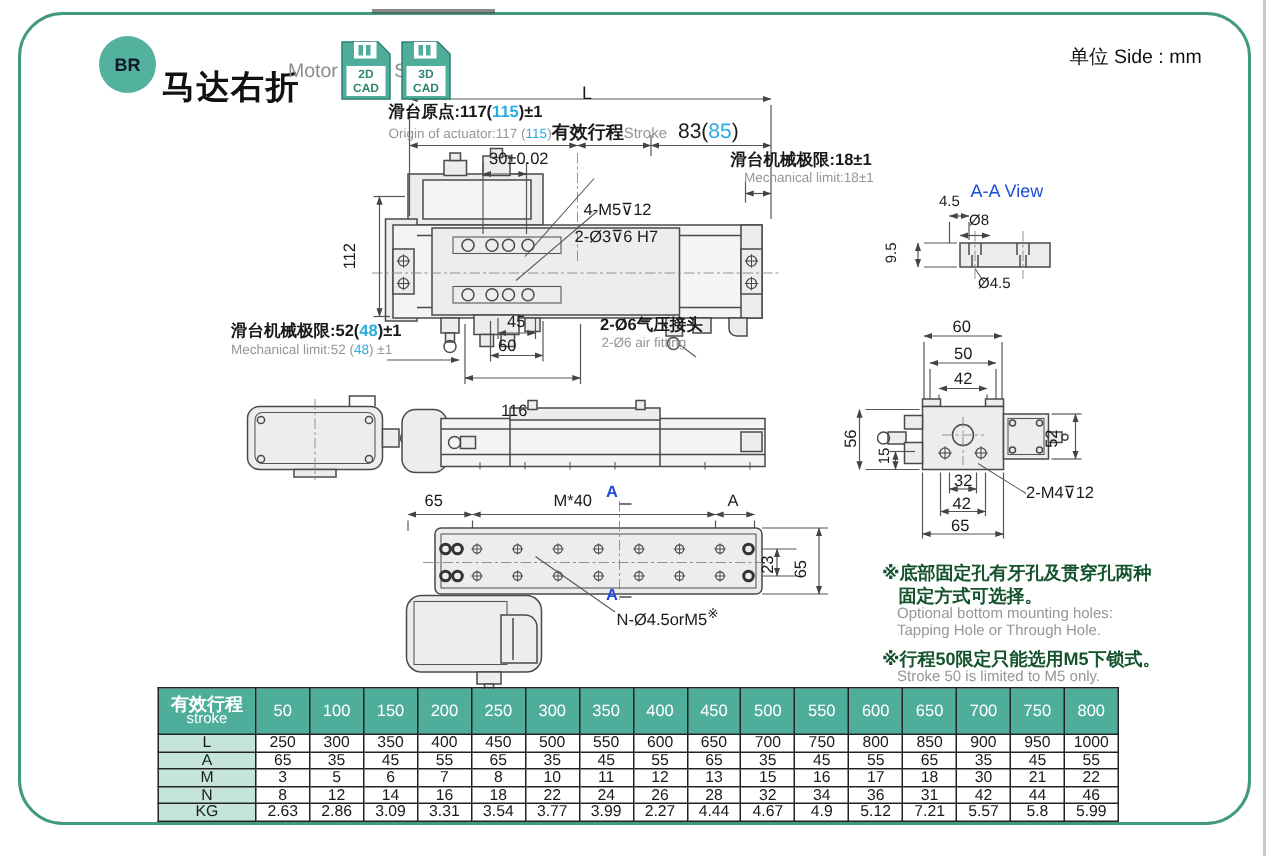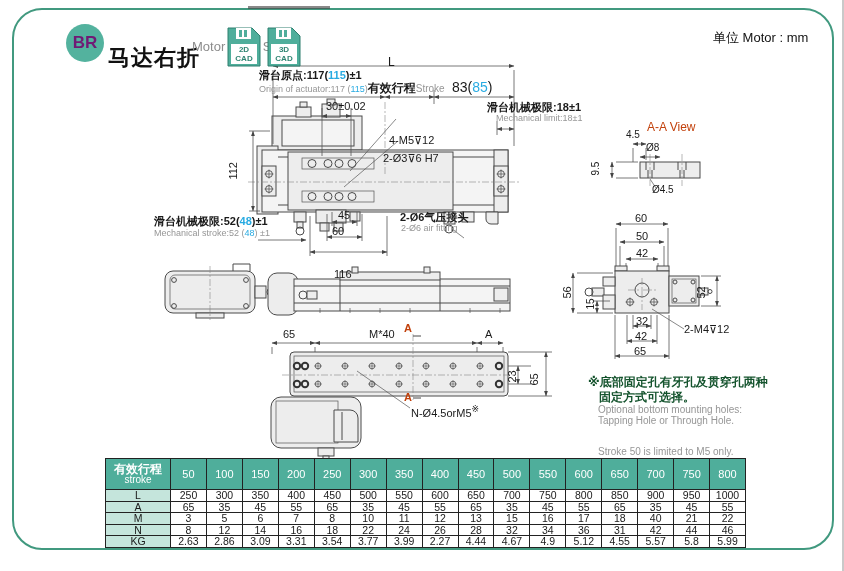--- a/index.html
+++ b/index.html
@@ -3,26 +3,26 @@
 <meta charset="utf-8">
 <style>
   html,body{margin:0;padding:0;background:#fff;}
   #page{position:relative;width:844px;height:571px;background:#fff;overflow:hidden;
         font-family:"Liberation Sans","DejaVu Sans",sans-serif;color:#1a1a1a;}
   #frame{position:absolute;left:12px;top:8px;width:818px;height:538px;border:2.5px solid #41997f;border-radius:30px;}
   .lbl{position:absolute;font-size:11px;line-height:1.05;white-space:nowrap;color:#1a1a1a;}
   .b{font-weight:bold;}
   .gy{color:#969696;font-weight:normal;}
   .cyan{color:#29abe2;}
-  .red{color:#c2410c;}
+  .red{color:#1d4ed8;}
   .s9{font-size:9px;} .s10{font-size:10px;} .s12{font-size:12px;} .s14{font-size:14px;}
   .rot{transform:rotate(-90deg);transform-origin:0 100%;}
   
   #badge{position:absolute;left:66px;top:24px;width:38px;height:38px;border-radius:50%;
-         background:#53b29e;color:#701a75;font-weight:bold;font-size:17px;display:flex;align-items:center;justify-content:center;}
+         background:#53b29e;color:#0f172a;font-weight:bold;font-size:12px;display:flex;align-items:center;justify-content:center;}
   #title-cn{position:absolute;left:108px;top:43px;font-size:22px;font-weight:bold;color:#111;letter-spacing:1px;}
   #title-en{position:absolute;left:192px;top:39px;font-size:13px;color:#8c8c8c;}
   #unit{position:absolute;left:713px;top:29px;font-size:13px;color:#111;}
   .cad{position:absolute;top:27px;width:34px;height:40px;cursor:pointer;}
   .cadlbl{position:absolute;left:4px;top:18px;width:26px;text-align:center;color:#2f8573;font-weight:bold;font-size:8px;line-height:1.15;}
   
   .note-cn{position:absolute;font-size:12px;font-weight:bold;color:#14532d;white-space:nowrap;}
   .note-en{position:absolute;font-size:10px;color:#969696;white-space:nowrap;}
   
   #stroke-table{position:absolute;left:105px;top:458px;width:641px;border-collapse:collapse;table-layout:fixed;font-size:10.5px;}
@@ -291,21 +291,21 @@
       <line class="d" x1="717" y1="276" x2="717" y2="306" marker-start="url(#ae)" marker-end="url(#ae)"></line>
       <line class="d" x1="701" y1="276" x2="721" y2="276"></line>
         <line class="d" x1="701" y1="306" x2="721" y2="306"></line>
       <line class="t" x1="652" y1="309" x2="684" y2="329"></line>
     </g>
   </svg>
 
   <div id="badge">BR</div>
   <div id="title-cn">马达右折</div>
   <div id="title-en">Motor Right Side</div>
-  <div id="unit">单位 Motor : mm</div>
+  <div id="unit">单位 Side : mm</div>
 
   <div class="cad" style="left:227px;">
     <svg width="34" height="40">
       <path d="M1,1 h24 l8,8 v30 h-32 z" fill="#4fae9b" stroke="#2e7f6e"></path>
       <rect x="9" y="1" width="15" height="11" fill="#fff"></rect>
       <rect x="12" y="3" width="3" height="7" fill="#4fae9b"></rect>
       <rect x="17" y="3" width="3" height="7" fill="#4fae9b"></rect>
       <rect x="4" y="17" width="26" height="20" fill="#fff"></rect>
     </svg>
     <div class="cadlbl"><span>2D</span><br>
@@ -332,21 +332,21 @@
   <div class="lbl gy s9" style="left:496px;top:114px;">Mechanical limit:18±1</div>
   <div class="lbl rot" style="left:240px;top:168px;">112</div>
   <div class="lbl" style="left:383px;top:113px;margin-top:40px;">2-Ø3⊽6 H7</div>
   <div class="lbl" style="left:389px;top:135px;">4-M5⊽12</div>
   <div class="lbl" style="left:338px;top:210px;">45</div>
   <div class="lbl" style="left:332px;top:226px;">60</div>
   <div class="lbl" style="left:334px;top:241px;margin-top:28px;">116</div>
   <div class="lbl b" style="left:400px;top:212px;">2-Ø6气压接头</div>
   <div class="lbl gy s9" style="left:401px;top:224px;">2-Ø6 air fitting</div>
   <div class="lbl b" style="left:154px;top:216px;"><span>滑台机械极限:52(</span><span class="cyan">48</span><span>)±1</span></div>
-  <div class="lbl gy s9" style="left:154px;top:229px;"><span>Mechanical stroke:52 (</span><span class="cyan">48</span><span>) ±1</span></div>
+  <div class="lbl gy s9" style="left:154px;top:229px;"><span>Mechanical limit:52 (</span><span class="cyan">48</span><span>) ±1</span></div>
 
   <div class="lbl red s12" style="left:647px;top:121px;">A-A View</div>
   <div class="lbl s10" style="left:626px;top:130px;">4.5</div>
   <div class="lbl s10" style="left:646px;top:143px;text-align:right;">Ø8</div>
   <div class="lbl s10 rot" style="left:601px;top:165px;">9.5</div>
   <div class="lbl s10" style="left:652px;top:185px;">Ø4.5</div>
 
   <div class="lbl" style="left:635px;top:213px;">60</div>
   <div class="lbl" style="left:636px;top:231px;">50</div>
   <div class="lbl" style="left:636px;top:248px;">42</div>
@@ -364,20 +364,21 @@
   <div class="lbl" style="left:485px;top:329px;">A</div>
   <div class="lbl rot" style="left:519px;top:371px;">23</div>
   <div class="lbl rot" style="left:541px;top:374px;">65</div>
   <div class="lbl red b" style="left:404px;top:392px;">A</div>
   <div class="lbl" style="left:411px;top:405px;"><span>N-Ø4.5orM5</span><sup class="s9">※</sup></div>
 
   <div class="note-cn" style="left:588px;top:374px;">※底部固定孔有牙孔及贯穿孔两种</div>
   <div class="note-cn" style="left:599px;top:389px;">固定方式可选择。</div>
   <div class="note-en" style="left:598px;top:404px;">Optional bottom mounting holes:</div>
   <div class="note-en" style="left:598px;top:415px;">Tapping Hole or Through Hole.</div>
+  <div class="note-cn" style="left:588px;top:431px;">※行程50限定只能选用M5下锁式。</div>
   <div class="note-en" style="left:598px;top:446px;">Stroke 50 is limited to M5 only.</div>
 
   <table id="stroke-table">
       <tbody>
         <tr class="hd">
           <th class="corner">
             <div class="c1">有效行程</div>
             <div class="c2">stroke</div>
           </th>
           <th>50</th>
@@ -443,21 +444,21 @@
           <td>7</td>
           <td>8</td>
           <td>10</td>
           <td>11</td>
           <td>12</td>
           <td>13</td>
           <td>15</td>
           <td>16</td>
           <td>17</td>
           <td>18</td>
-          <td>40</td>
+          <td>30</td>
           <td>21</td>
           <td>22</td>
         </tr>
         <tr>
           <th class="rl">N</th>
           <td>8</td>
           <td>12</td>
           <td>14</td>
           <td>16</td>
           <td>18</td>
@@ -480,20 +481,20 @@
           <td>3.09</td>
           <td>3.31</td>
           <td>3.54</td>
           <td>3.77</td>
           <td>3.99</td>
           <td>2.27</td>
           <td>4.44</td>
           <td>4.67</td>
           <td>4.9</td>
           <td>5.12</td>
-          <td>4.55</td>
+          <td>7.21</td>
           <td>5.57</td>
           <td>5.8</td>
           <td>5.99</td>
         </tr>
       </tbody>
     </table>
 </div>
 
 </body></html>

